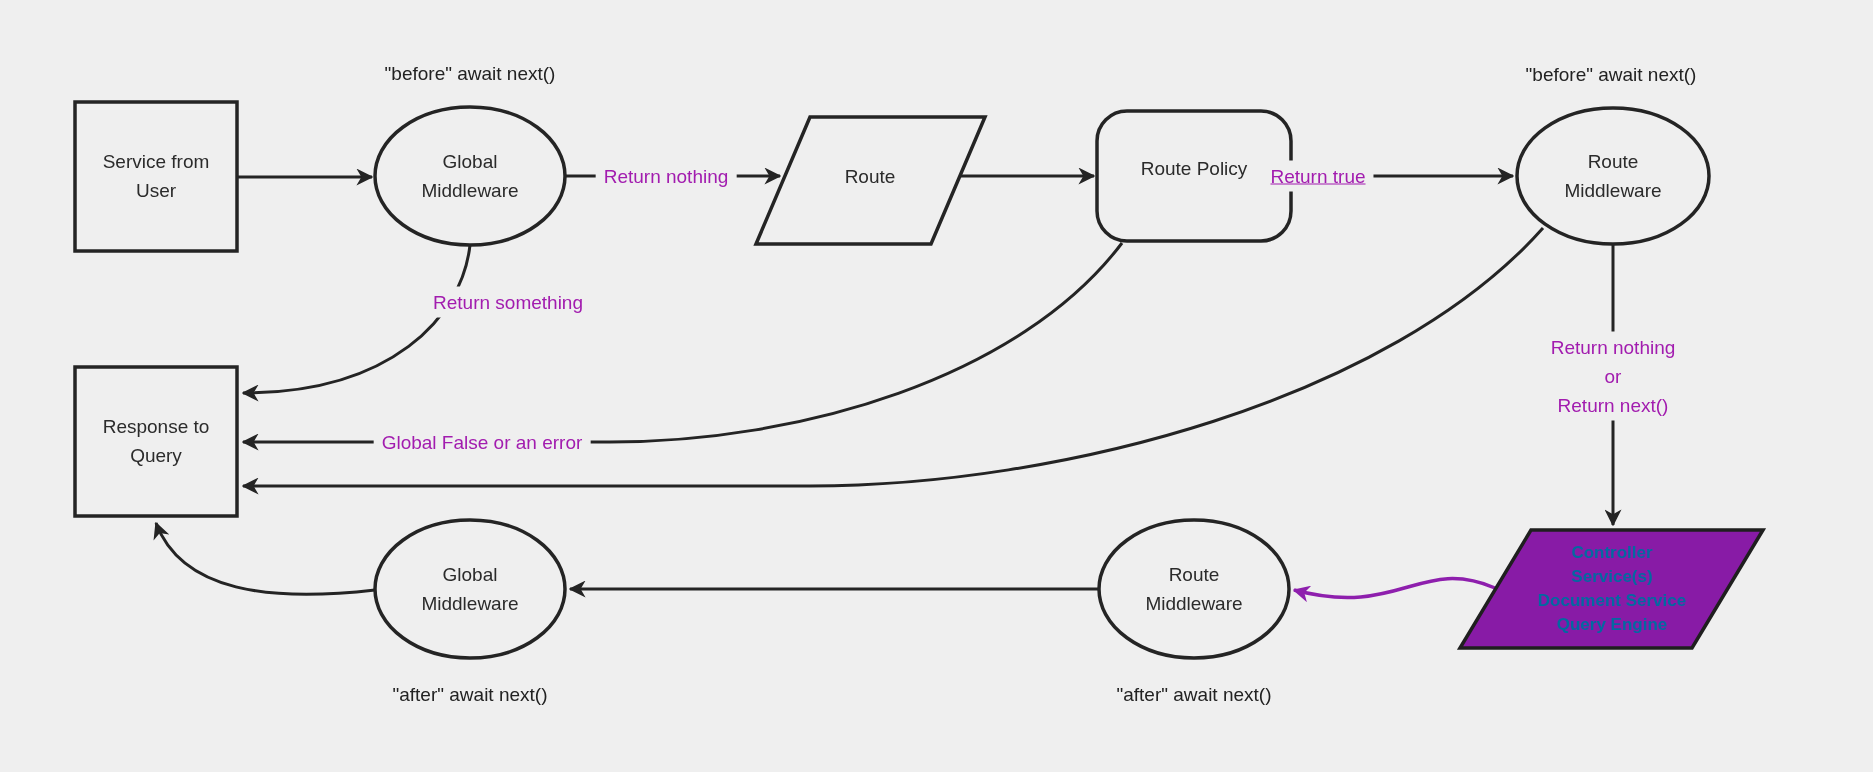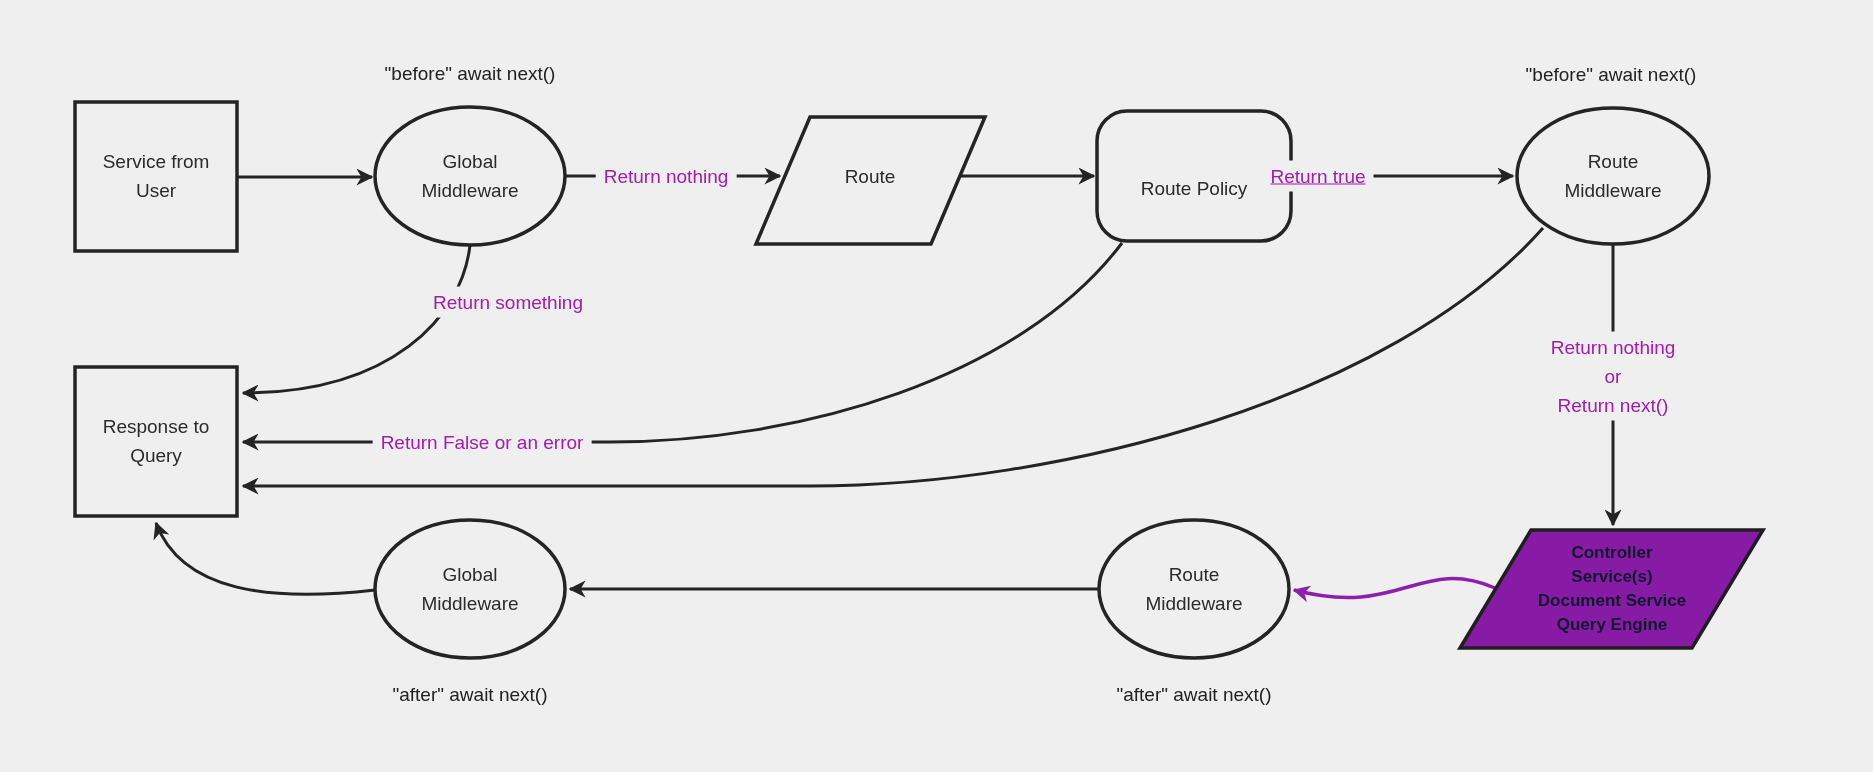--- a/index.html
+++ b/index.html
@@ -51,21 +51,21 @@
     color: #2b2b2b;
   }
   .node-label { color: #2b2b2b; }
   .edge-label {
     background: var(--bg, #efefef);
     color: #a21caf;
     padding: 1px 8px;
   }
   .annotation { color: #222222; }
   .controller-label {
-    color: #0f172a;
+    color: #0369a1;
     font-weight: bold;
     font-size: 17px;
     line-height: 24px;
   }
 </style>
 </head>
 <body>
 
 <div id="canvas">
 
@@ -100,38 +100,38 @@
     <ellipse class="shape" cx="470" cy="589" rx="95" ry="69"></ellipse>
     <ellipse class="shape" cx="1194" cy="589" rx="95" ry="69"></ellipse>
     <polygon class="shape-purple" points="1531,530 1763,530 1692,648 1460,648"></polygon>
   </svg>
 
   <div class="label node-label" style="left:156px; top:176px;">Service from
 User</div>
   <div class="label node-label" style="left:470px; top:176px;">Global
 Middleware</div>
   <div class="label node-label" style="left:870px; top:176px;">Route</div>
-  <div class="label node-label" style="left:1194px; top:188px;">Route Policy</div>
+  <div class="label node-label" style="left:1194px; top:168px;">Route Policy</div>
   <div class="label node-label" style="left:1613px; top:176px;">Route
 Middleware</div>
   <div class="label node-label" style="left:156px; top:441px;">Response to
 Query</div>
   <div class="label node-label" style="left:470px; top:589px;">Global
 Middleware</div>
   <div class="label node-label" style="left:1194px; top:589px;">Route
 Middleware</div>
   <div class="label controller-label" style="left:1612px; top:589px;">Controller
 Service(s)
 Document Service
 Query Engine</div>
 
   <div class="label edge-label" style="left:666px; top:176px;">Return nothing</div>
   <div class="label edge-label" style="left:1318px; top:176px;text-decoration:underline;">Return true</div>
   <div class="label edge-label" style="left:462px; top:302px;margin-left:46px;">Return something</div>
-  <div class="label edge-label" style="left:482px; top:442px;">Return False or an error</div>
+  <div class="label edge-label" style="left:482px; top:442px;">Global False or an error</div>
   <div class="label edge-label" style="left:1613px; top:376px;">Return nothing
 or
 Return next()</div>
 
   <div class="label annotation" style="left:470px; top:73px;">"before" await next()</div>
   <div class="label annotation" style="left:1611px; top:74px;">"before" await next()</div>
   <div class="label annotation" style="left:470px; top:694px;">"after" await next()</div>
   <div class="label annotation" style="left:1194px; top:694px;">"after" await next()</div>
 
 </div>

